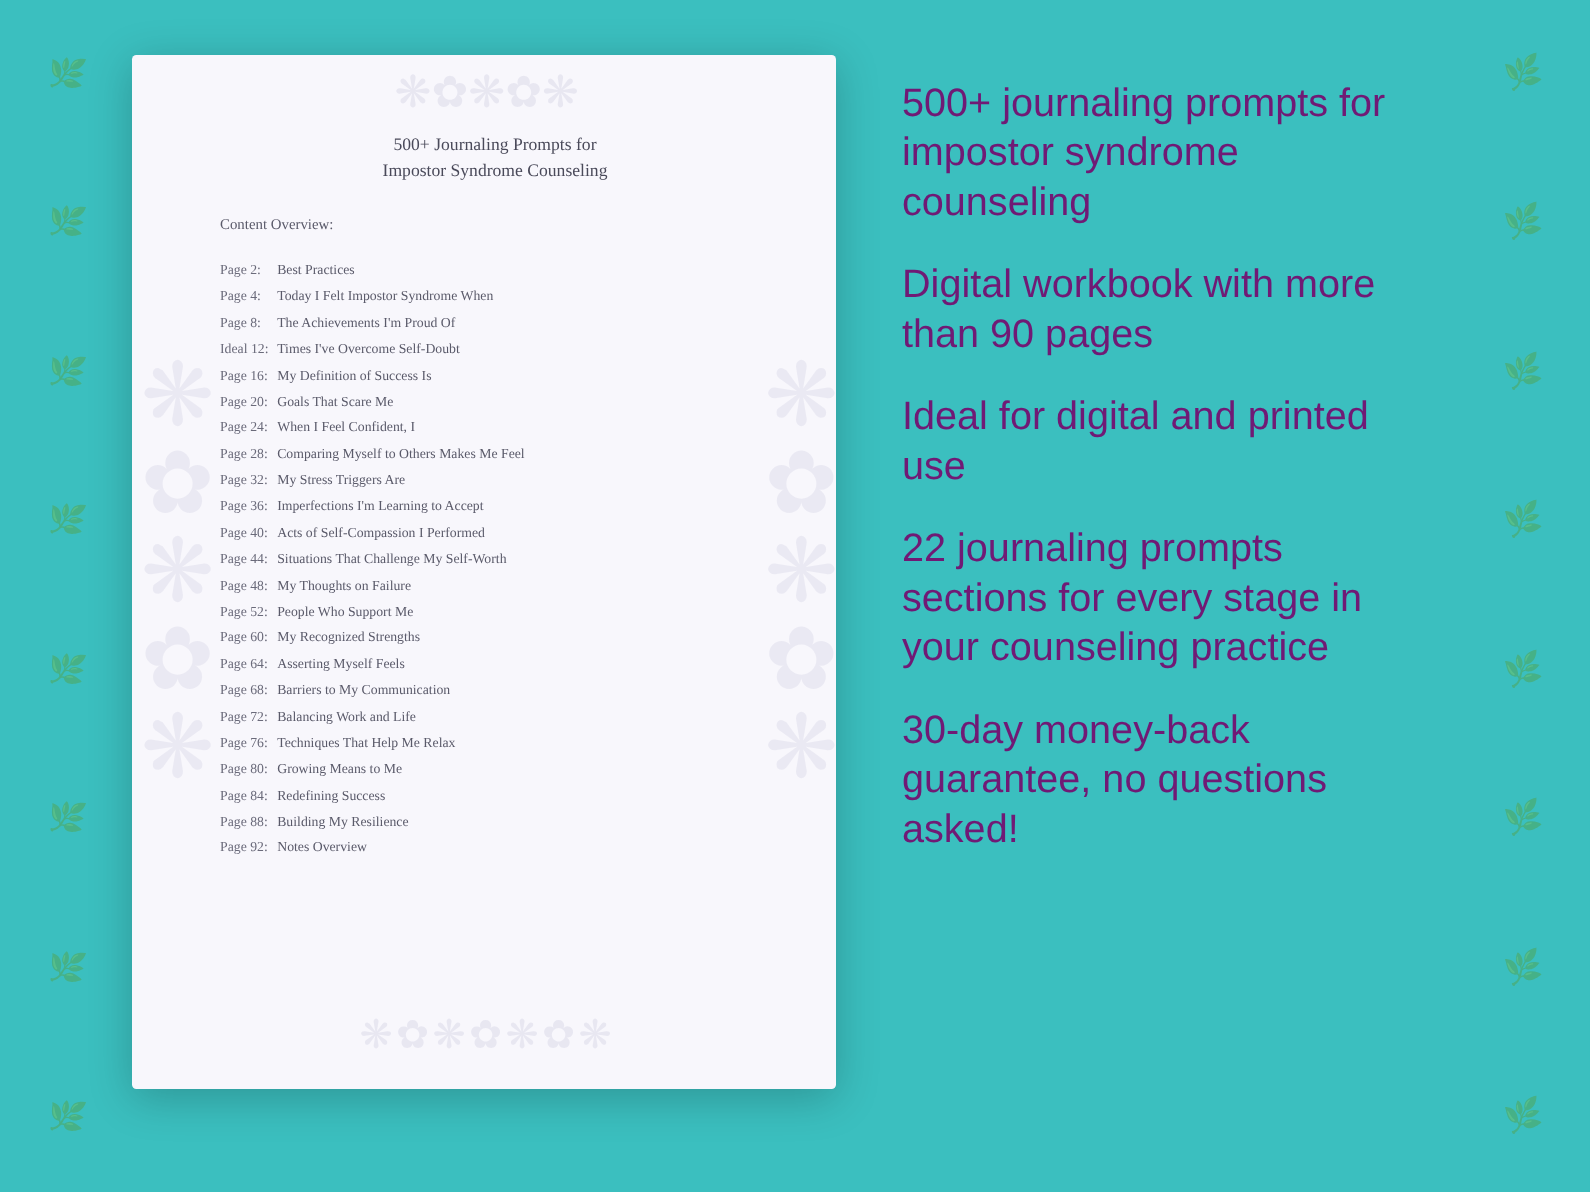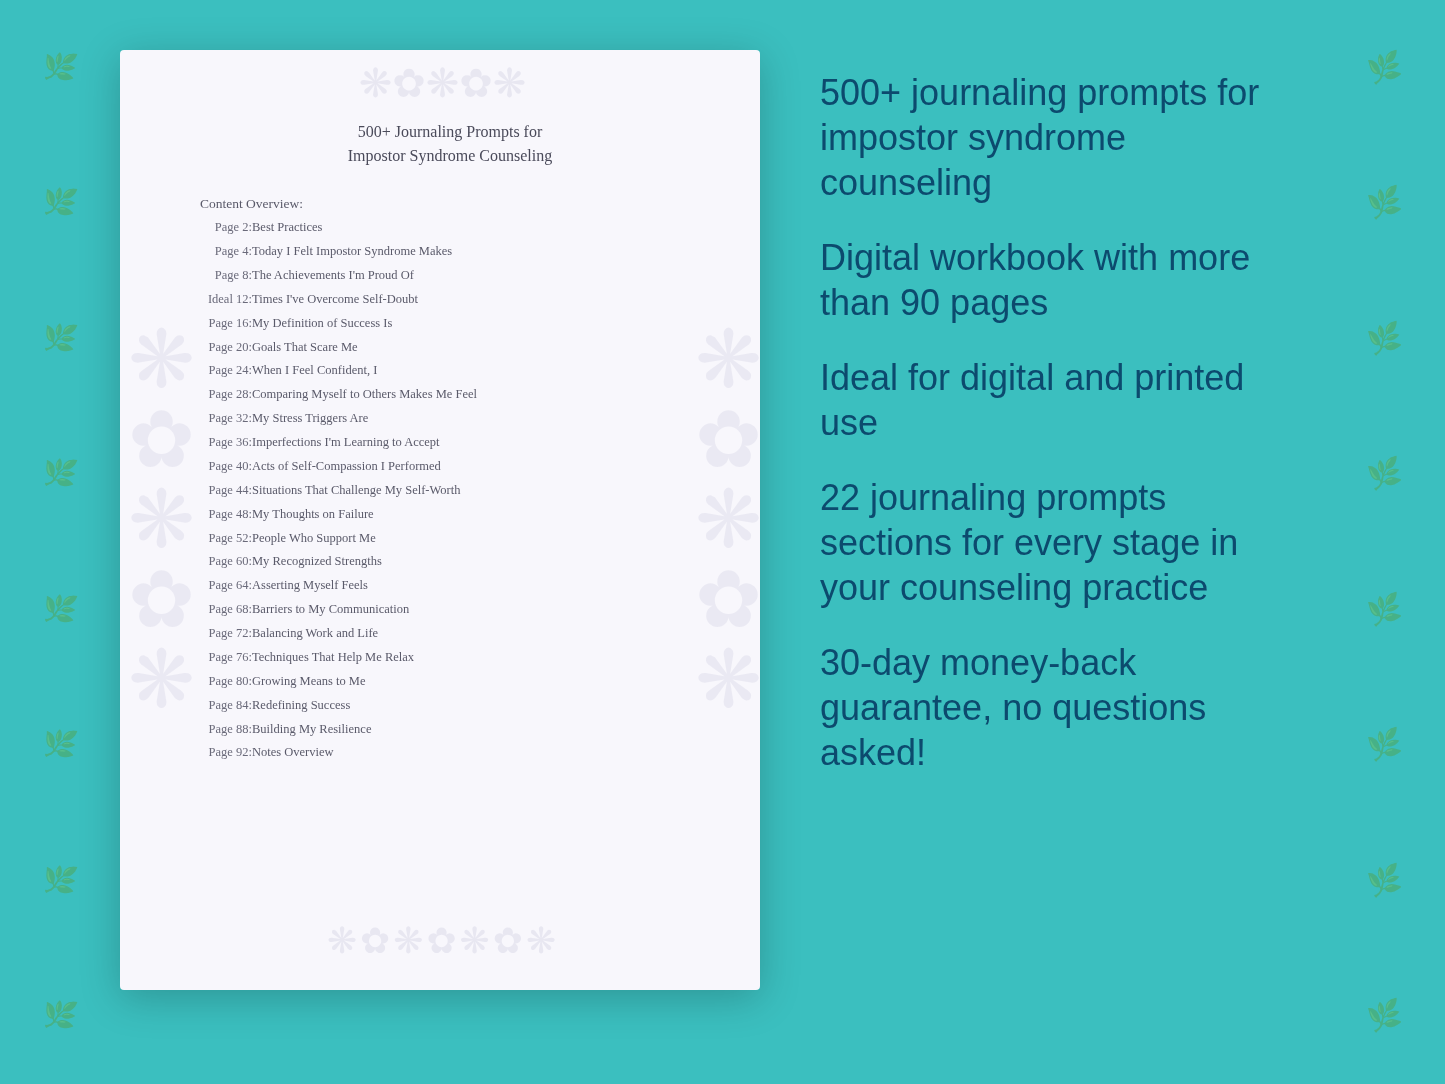--- a/index.html
+++ b/index.html
@@ -119,55 +119,55 @@
       font-weight: normal;
       line-height: 1.5;
       margin-bottom: 28px;
       margin-top: 20px;
       font-family: Georgia, serif;
     }
 
     .content-overview-label {
       font-size: 13.5px;
       color: #5a5a6a;
-      margin-bottom: 4px;
+      margin-bottom: 22px;
       font-family: Georgia, serif;
     }
 
     .toc-list {
       list-style: none;
     }
 
     .toc-item {
       font-size: 12.5px;
       color: #5a5a6a;
       padding: 3.2px 0;
       font-family: Georgia, serif;
       line-height: 1.4;
     }
 
     .toc-page-num {
       display: inline-block;
       width: 52px;
-      text-align: right;
+      text-align: left;
       color: #6a6a7a;
     }
 
     
     .right-panel {
       flex: 1;
       padding: 40px 80px 40px 60px;
       display: flex;
       flex-direction: column;
       justify-content: flex-start;
       gap: 0;
     }
 
     .feature-text {
-      color: #0c4a6e;
+      color: #701a75;
       font-size: 36px;
       font-family: 'Trebuchet MS', Arial, sans-serif;
       font-weight: 400;
       line-height: 1.25;
       margin-bottom: 30px;
     }
 
   </style>
 </head>
 <body>
@@ -208,21 +208,21 @@
 
     <div class="doc-title">
       <span>500+ Journaling Prompts for</span><br>
       <span>Impostor Syndrome Counseling</span>
     </div>
 
     <div class="content-overview-label">Content Overview:</div>
 
     <ul class="toc-list" id="toc-list">
     <li class="toc-item"><span class="toc-page-num">Page  2:</span><span>Best Practices</span></li>
-        <li class="toc-item"><span class="toc-page-num">Page  4:</span><span>Today I Felt Impostor Syndrome Makes</span></li>
+        <li class="toc-item"><span class="toc-page-num">Page  4:</span><span>Today I Felt Impostor Syndrome When</span></li>
         <li class="toc-item"><span class="toc-page-num">Page  8:</span><span>The Achievements I'm Proud Of</span></li>
         <li class="toc-item"><span class="toc-page-num">Ideal 12:</span><span>Times I've Overcome Self-Doubt</span></li>
         <li class="toc-item"><span class="toc-page-num">Page 16:</span><span>My Definition of Success Is</span></li>
         <li class="toc-item"><span class="toc-page-num">Page 20:</span><span>Goals That Scare Me</span></li>
         <li class="toc-item"><span class="toc-page-num">Page 24:</span><span>When I Feel Confident, I</span></li>
         <li class="toc-item"><span class="toc-page-num">Page 28:</span><span>Comparing Myself to Others Makes Me Feel</span></li>
         <li class="toc-item"><span class="toc-page-num">Page 32:</span><span>My Stress Triggers Are</span></li>
         <li class="toc-item"><span class="toc-page-num">Page 36:</span><span>Imperfections I'm Learning to Accept</span></li>
         <li class="toc-item"><span class="toc-page-num">Page 40:</span><span>Acts of Self-Compassion I Performed</span></li>
         <li class="toc-item"><span class="toc-page-num">Page 44:</span><span>Situations That Challenge My Self-Worth</span></li>

